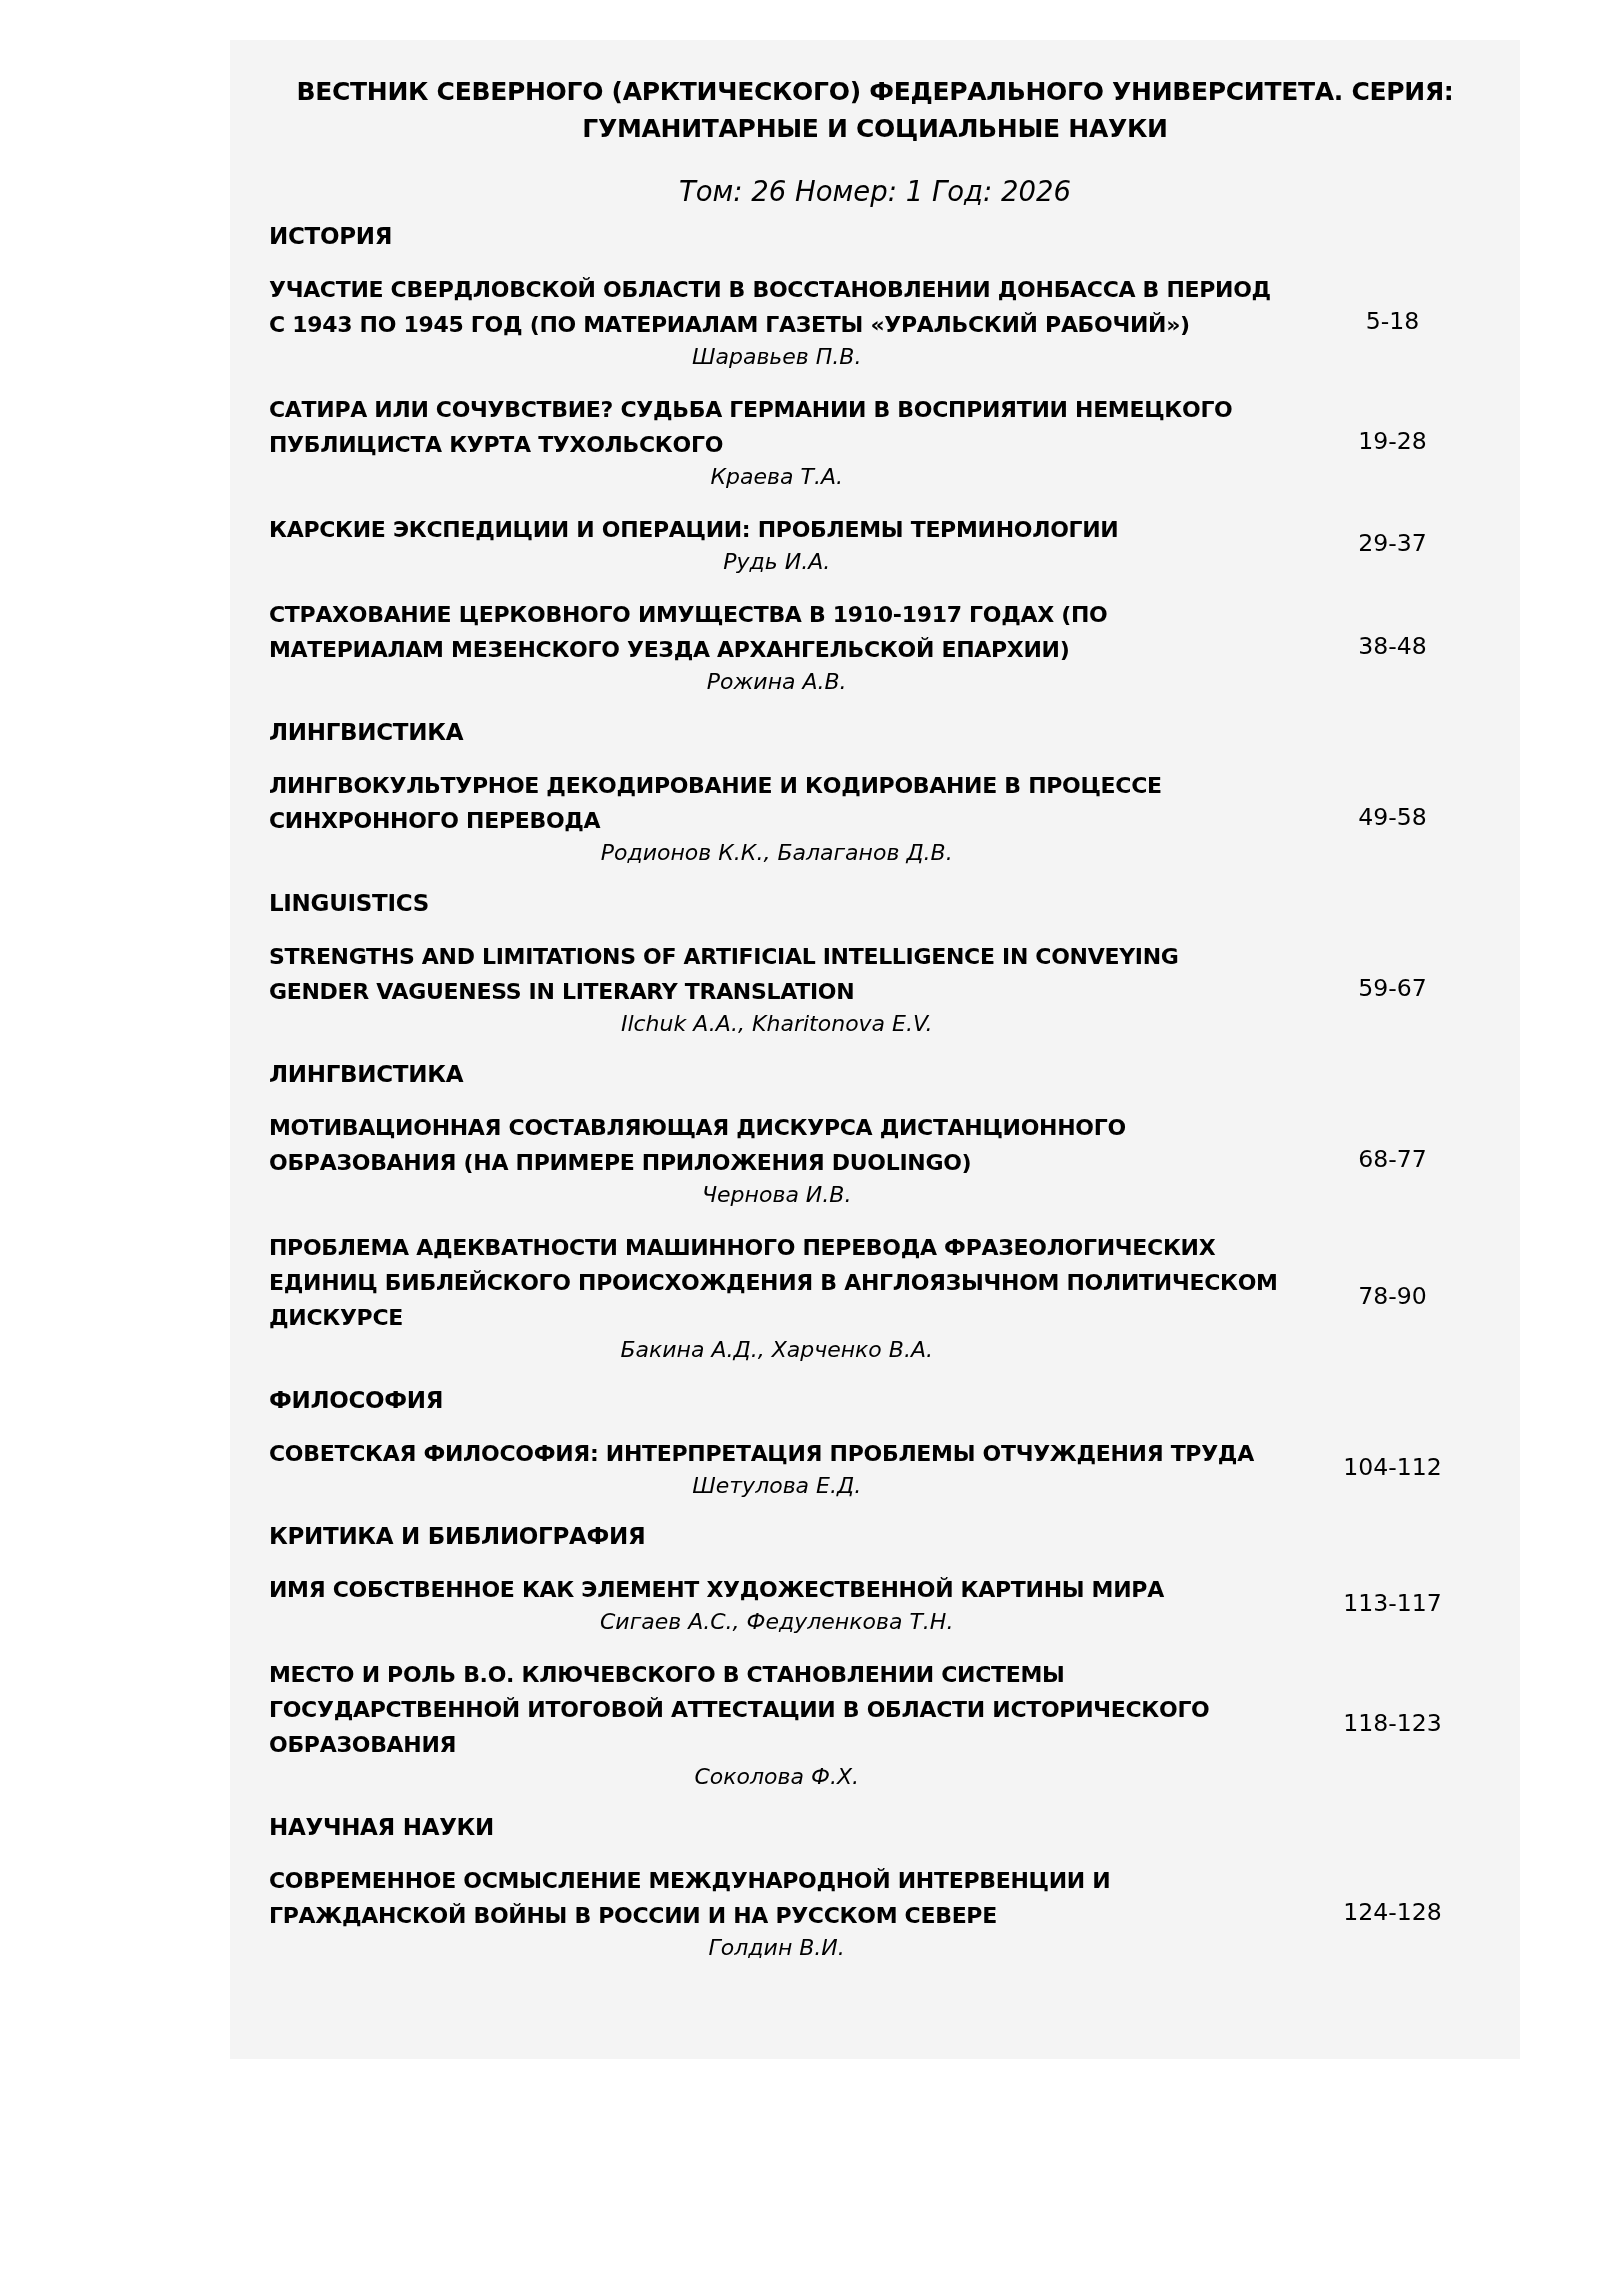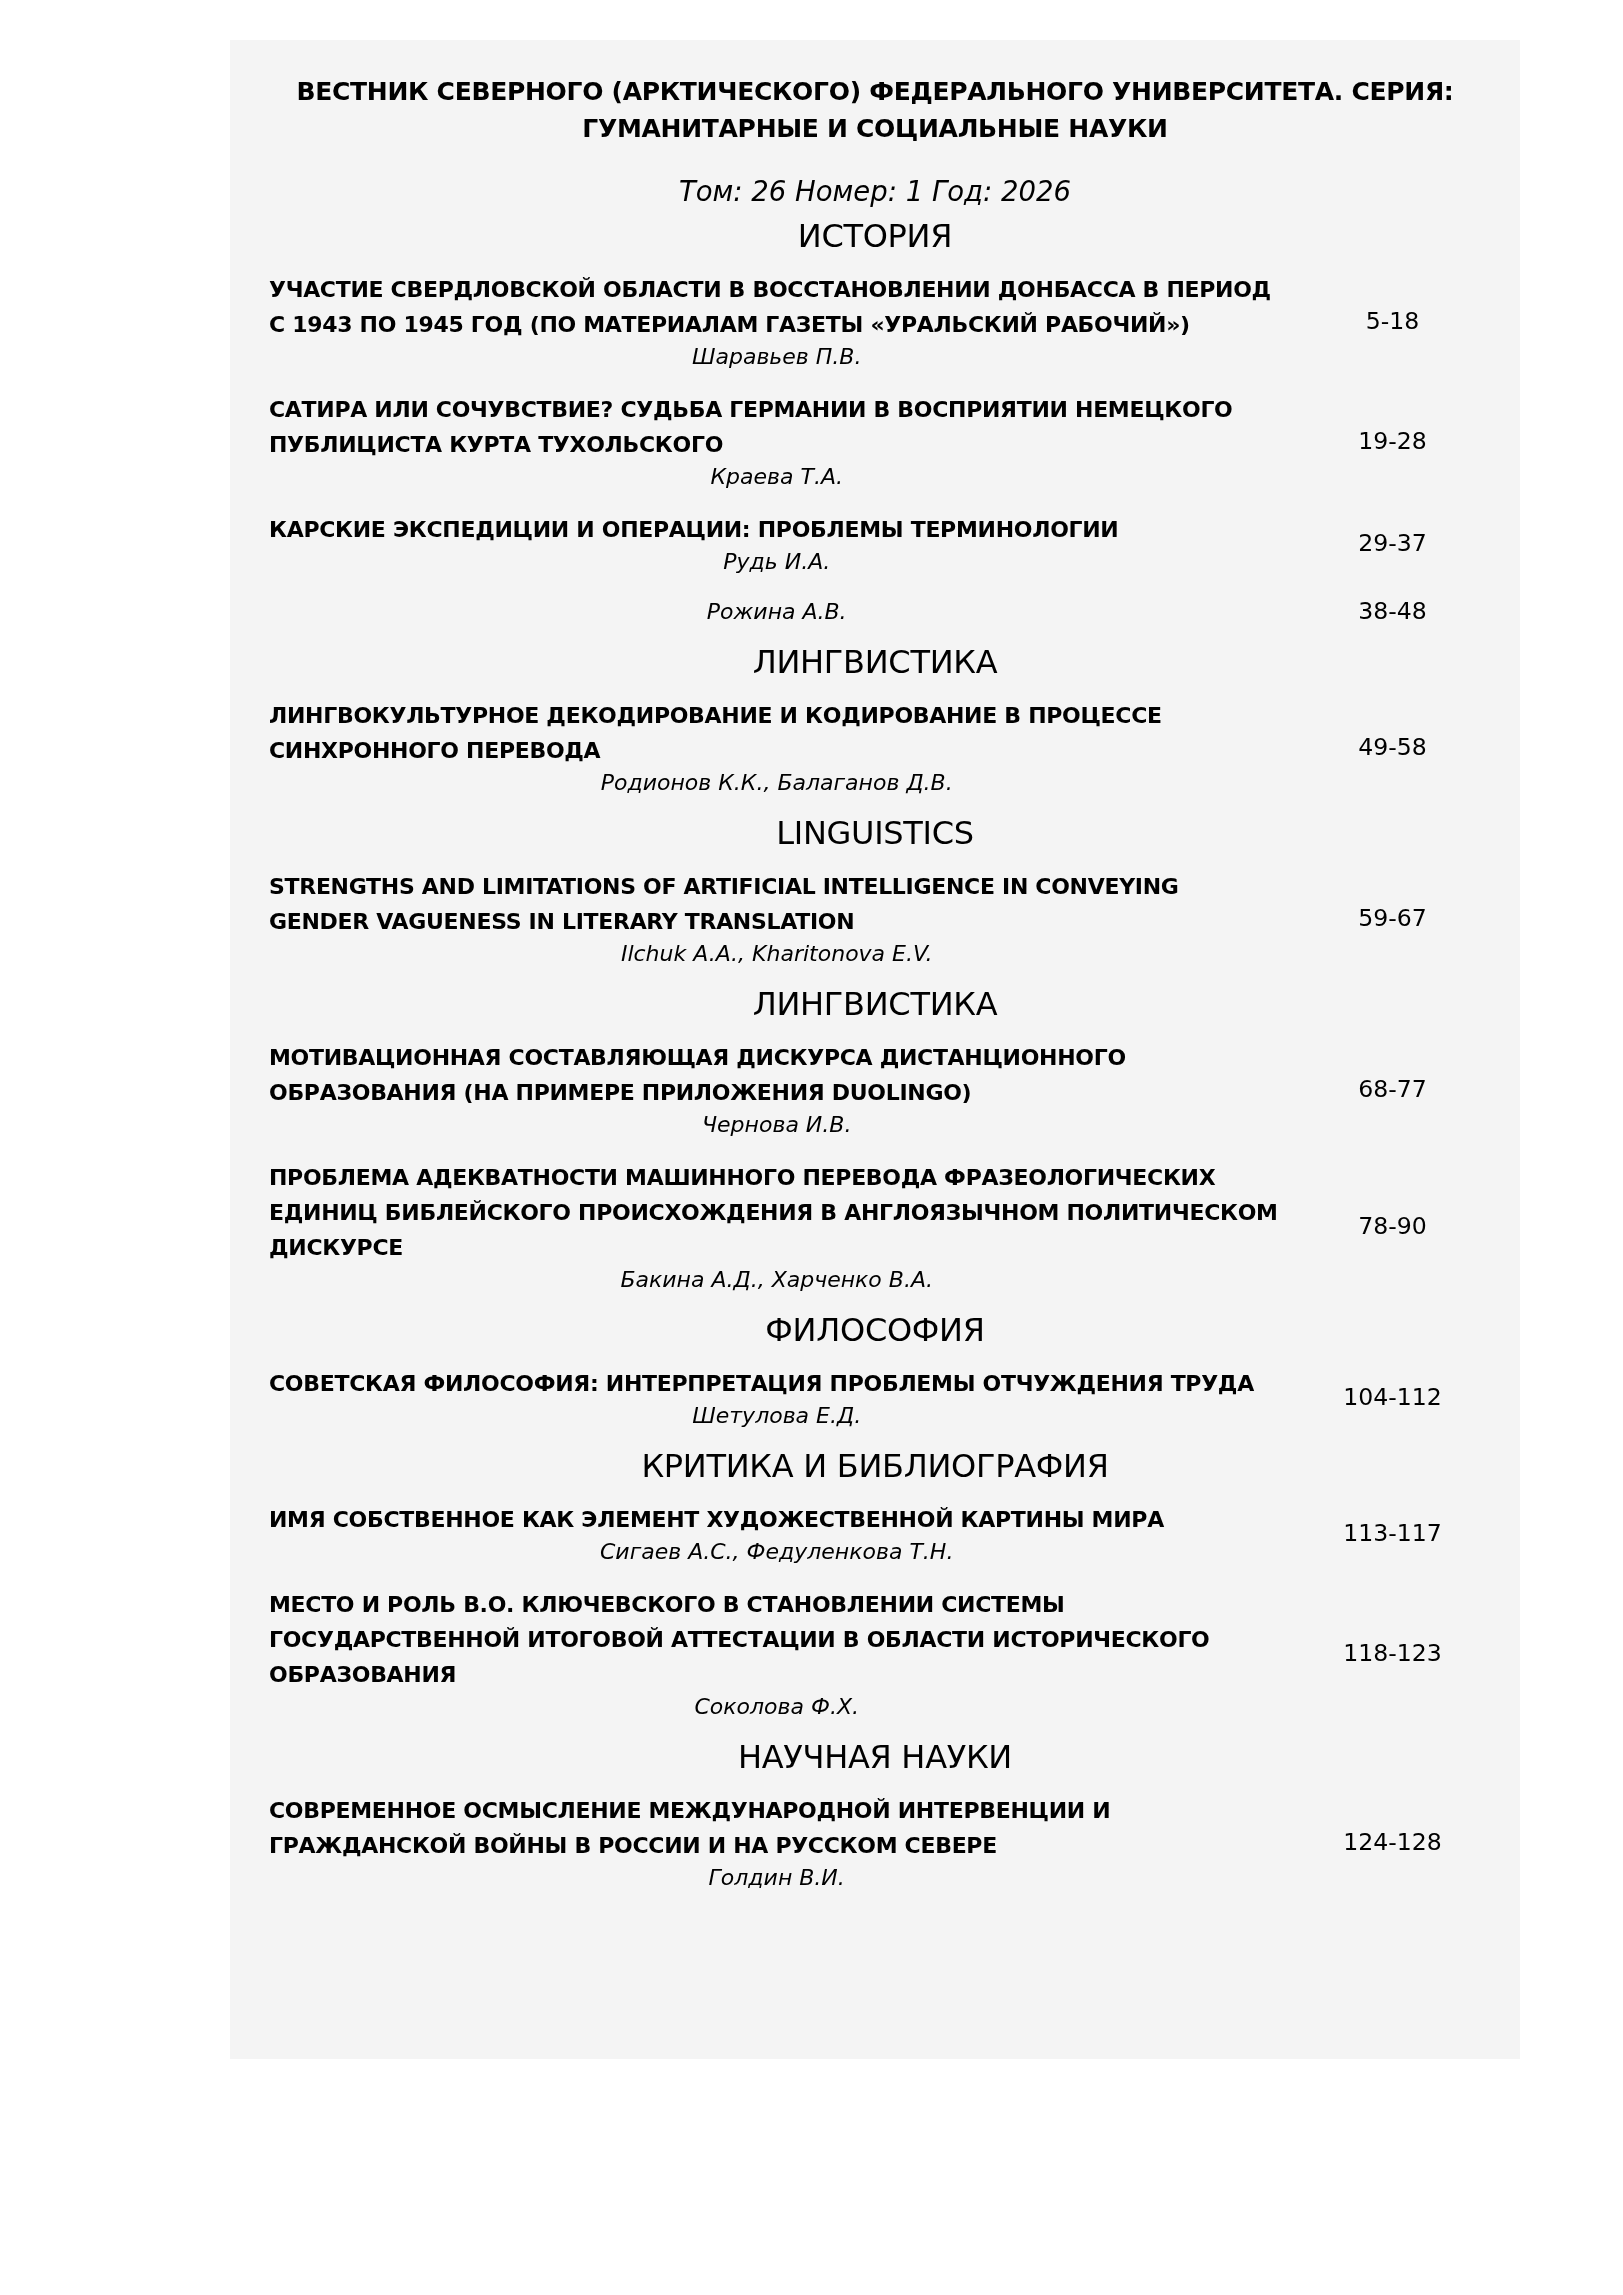--- a/index.html
+++ b/index.html
@@ -31,23 +31,23 @@
   }
   .journal-title div { white-space: nowrap; }
   .volume {
     text-align: center;
     font-size: 27.5px;
     line-height: 37px;
     margin-top: 26px;
     font-style: italic;
   }
   .sec {
-    text-align: center;
-    font-weight: normal;
-    font-size: 32px;
+    text-align: left;
+    font-weight: bold;
+    font-size: 23px;
     line-height: 30px;
     letter-spacing: -0.3px;
     margin-top: 21px;
   }
   .sec.first { margin-top: 10.5px; }
   .art {
     display: flex;
     align-items: center;
     margin-top: 21px;
   }
@@ -109,20 +109,21 @@
   <div class="art">
     <div class="art-main">
       <div class="art-title">КАРСКИЕ ЭКСПЕДИЦИИ И ОПЕРАЦИИ: ПРОБЛЕМЫ ТЕРМИНОЛОГИИ</div>
       <div class="art-auth">Рудь И.А.</div>
     </div>
     <div class="art-pages">29-37</div>
   </div>
 
   <div class="art">
     <div class="art-main">
+      <div class="art-title">СТРАХОВАНИЕ ЦЕРКОВНОГО ИМУЩЕСТВА В 1910-1917 ГОДАХ (ПО МАТЕРИАЛАМ МЕЗЕНСКОГО УЕЗДА АРХАНГЕЛЬСКОЙ ЕПАРХИИ)</div>
       <div class="art-auth">Рожина А.В.</div>
     </div>
     <div class="art-pages">38-48</div>
   </div>
 
   <div class="sec">ЛИНГВИСТИКА</div>
 
   <div class="art">
     <div class="art-main">
       <div class="art-title">ЛИНГВОКУЛЬТУРНОЕ ДЕКОДИРОВАНИЕ И КОДИРОВАНИЕ В ПРОЦЕССЕ СИНХРОННОГО ПЕРЕВОДА</div>

